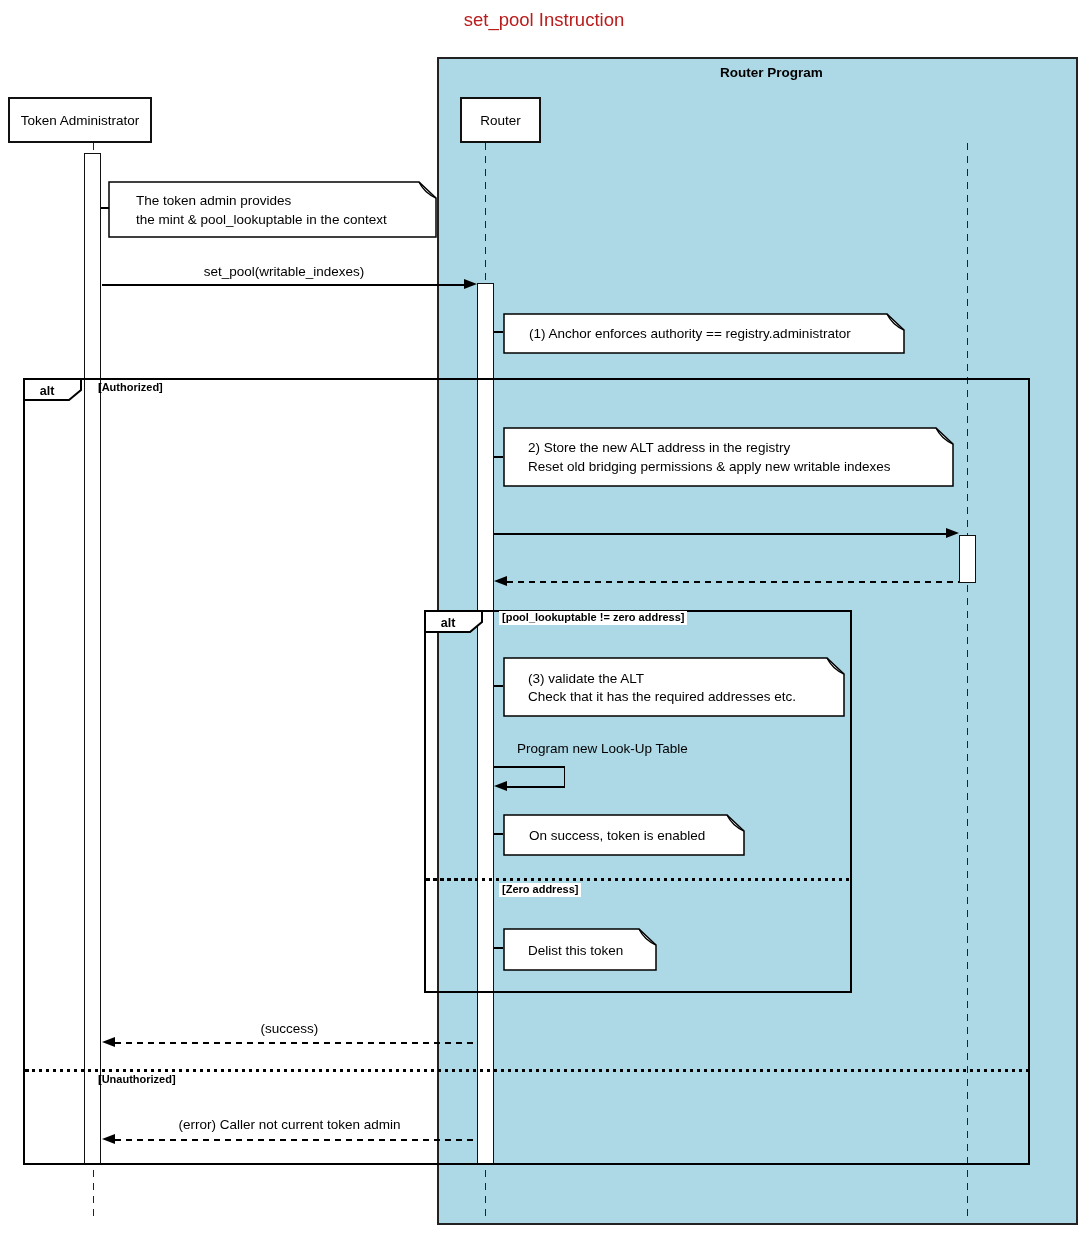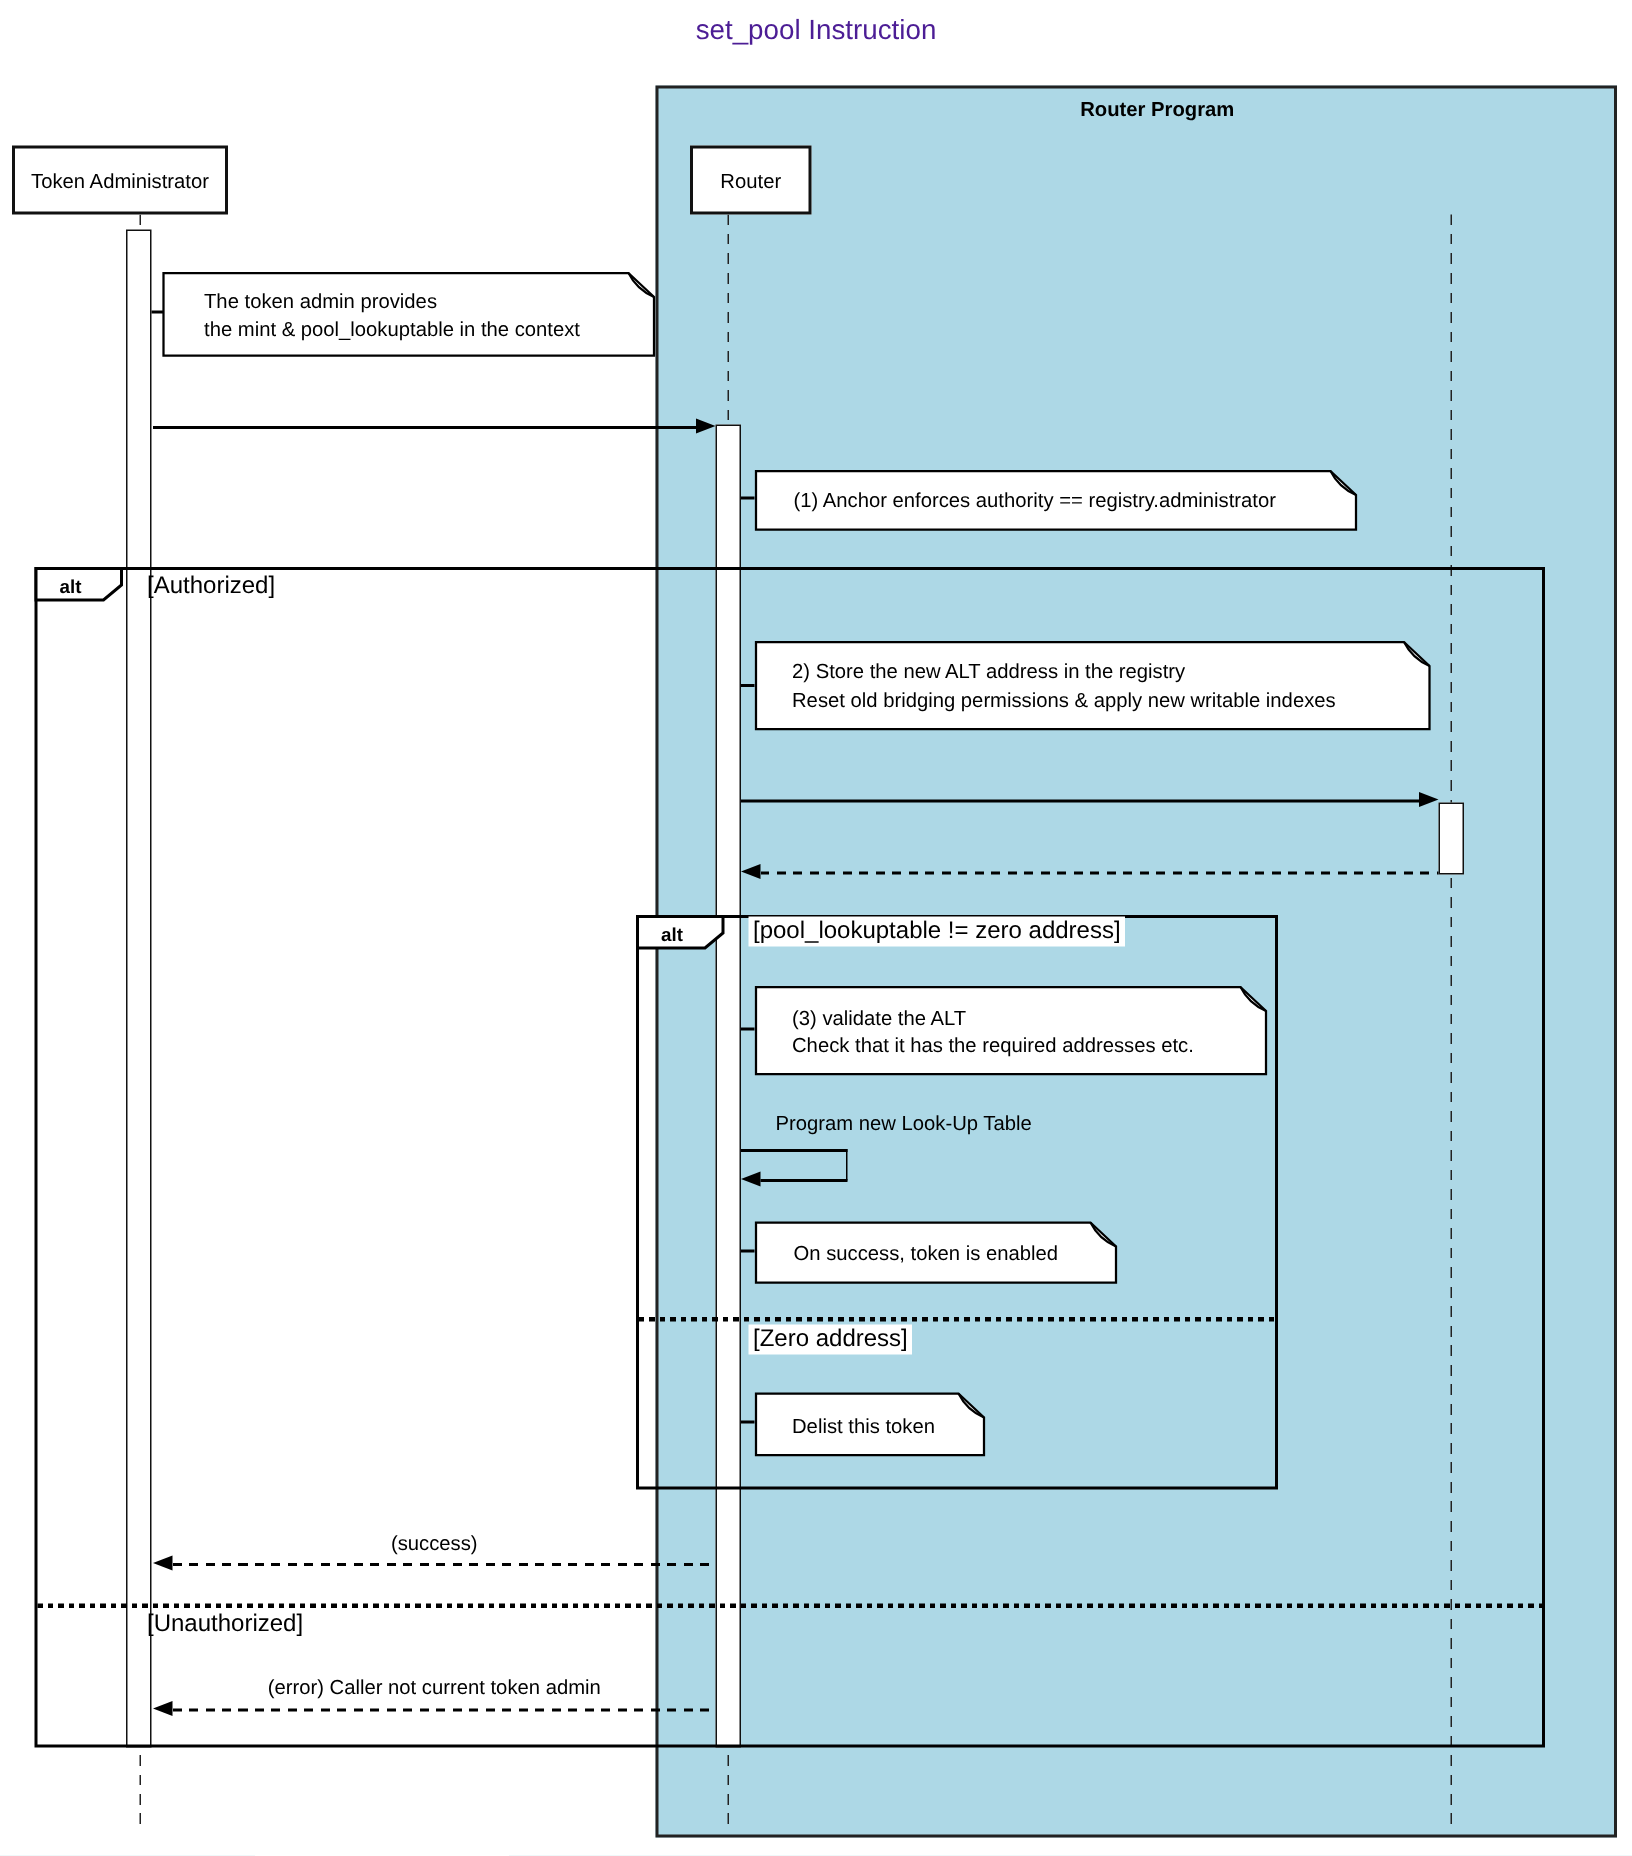--- a/index.html
+++ b/index.html
@@ -3,21 +3,21 @@
 <meta charset="utf-8">
 <style>
   * { margin:0; padding:0; box-sizing:border-box; }
   html,body { background:#fff; }
   .canvas {
     position:relative; width:1088px; height:1237px; background:#fff;
     font-family:"Liberation Sans", sans-serif; color:#000; overflow:hidden;
   }
   .title {
     position:absolute; left:0; top:9px; width:1088px; text-align:center;
-    font-size:18.5px; color:#4c1d95;
+    font-size:18.5px; color:#b91c1c;
   }
   .program-frame {
     position:absolute; left:437px; top:57px; width:641px; height:1168px;
     background:#ADD8E6; border:2px solid #222;
   }
   .program-label {
     position:absolute; left:437px; top:65px; width:641px; text-align:center;
     font-size:13.5px; font-weight:bold;padding-left:28px;
   }
   .participant {
@@ -29,21 +29,21 @@
     background:repeating-linear-gradient(180deg,#222 0 7px,transparent 7px 13px);
   }
   .activation {
     position:absolute; width:17px; background:#fff; border:1.5px solid #111;
   }
   .alt-frame { position:absolute; border:2px solid #000; background:transparent; }
   .alt-tab { position:absolute; overflow:visible; }
   .tab-shape { fill:#fff; stroke:#000; stroke-width:2; }
   .tab-text { font-size:12.5px; font-weight:bold; font-family:"Liberation Sans",sans-serif; fill:#000; }
   .guard {
-    position:absolute; font-size:16px; font-weight:normal; line-height:1.25;
+    position:absolute; font-size:11px; font-weight:bold; line-height:1.25;
     white-space:nowrap;
   }
   .guard.on-blue { background:#fff; padding:0 3px; }
   .divider {
     position:absolute; height:2.5px;
     background:repeating-linear-gradient(90deg,#000 0 3.5px,transparent 3.5px 7px);
   }
   .msg-label {
     position:absolute; font-size:13.5px; white-space:nowrap; text-align:center;
   }
@@ -93,20 +93,21 @@
 
   <div class="alt-frame" style="left:424px; top:610px; width:428px; height:383px;"></div>
   <svg class="alt-tab" style="left:424px; top:610px;" width="62" height="26">
     <path class="tab-shape" d="M1,1 H58 V12 L46,22 H1 Z"></path>
     <text class="tab-text" x="24" y="17" text-anchor="middle">alt</text>
   </svg>
   <div class="guard on-blue" style="left:499px; top:611px;">[pool_lookuptable != zero address]</div>
   <div class="divider" style="left:426px; top:878px; width:424px;"></div>
   <div class="guard on-blue" style="left:499px; top:883px;">[Zero address]</div>
 
+  <div class="msg-label" style="left:102px; top:264px; width:364px;">set_pool(writable_indexes)</div>
   <div class="line-solid" style="left:102px; top:284px; width:364px;"></div>
   <div class="ah-r" style="left:464px; top:279px;"></div>
 
   <div class="line-solid" style="left:494px; top:533px; width:453px;"></div>
   <div class="ah-r" style="left:946px; top:528px;"></div>
 
   <div class="line-dashed" style="left:507px; top:581px; width:452px;"></div>
   <div class="ah-l" style="left:494px; top:576px;"></div>
 
   <div class="msg-label left-align" style="left:517px; top:741px;">Program new Look-Up Table</div>

